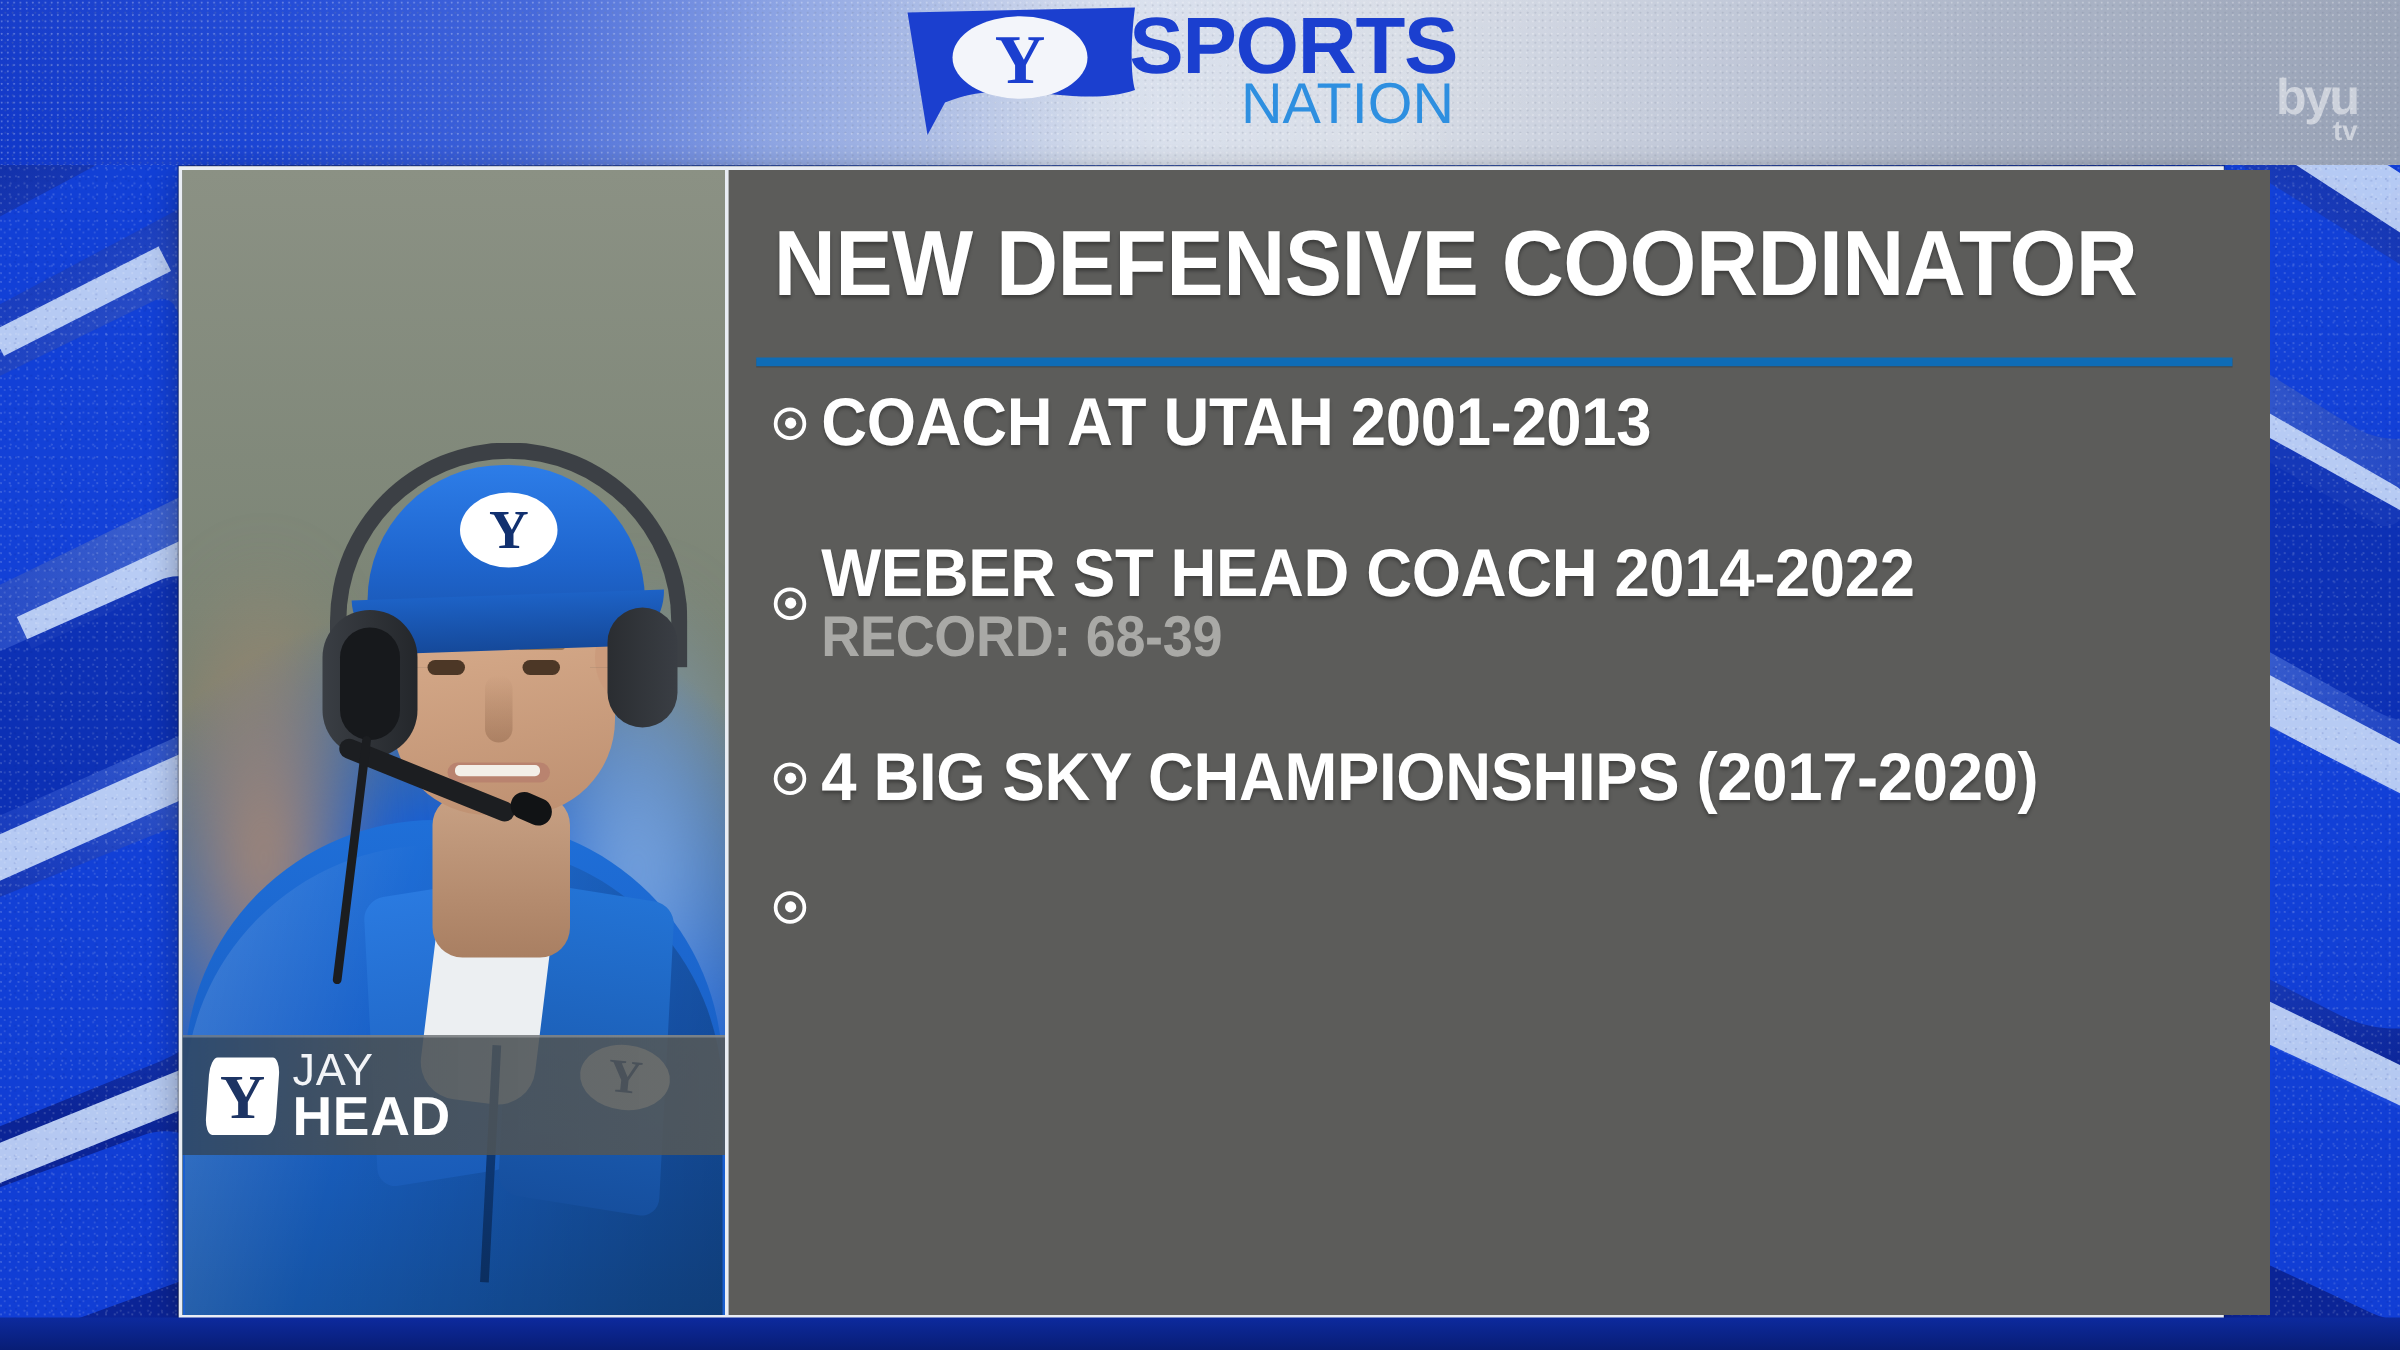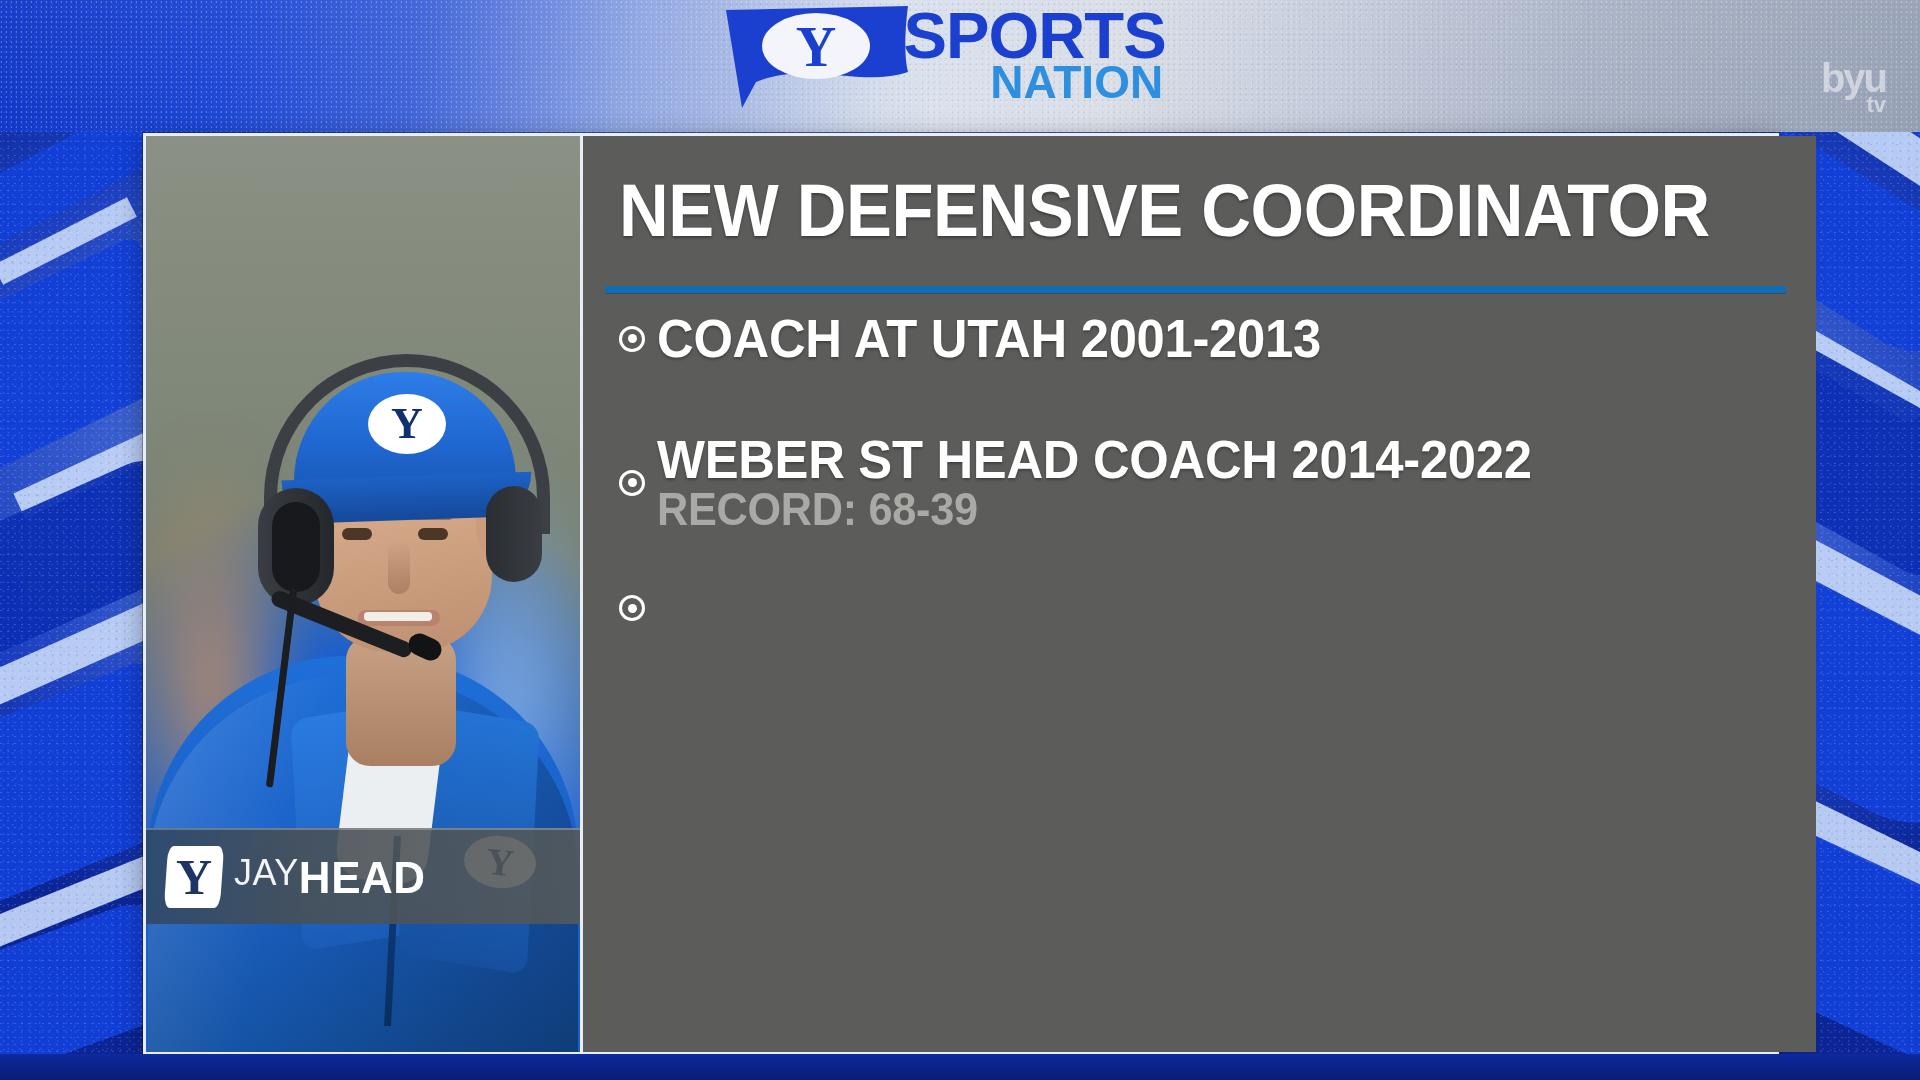--- a/index.html
+++ b/index.html
@@ -65,21 +65,21 @@
   .flag { position:relative; width:200px; height:104px; }
   .flag svg { display:block; }
   .logo-type { margin-left:-6px; display:flex; flex-direction:column; line-height:.80; }
   .logo-sports {
     font-family:"Liberation Sans", sans-serif;
     font-weight:bold; font-size:64px; letter-spacing:-1px;
     color:#1b3fcf; transform:scaleX(1.02);
   }
   .logo-nation {
     font-family:"Liberation Sans", sans-serif;
-    font-weight:bold; font-size:46px; letter-spacing:0px;
+    font-weight:normal; font-size:46px; letter-spacing:0px;
     color:#2e8fe0; text-align:right; margin-top:2px;
   }
 
   
   .watermark {
     position:absolute; right:34px; top:58px;
     font-family:"Liberation Sans", sans-serif;
     color:rgba(255,255,255,.50);
     letter-spacing:-2px; line-height:1;
     text-align:right;
@@ -227,21 +227,21 @@
   .np-logo .ybox {
     width:56px; height:62px; background:#ffffff;
     border-radius:6px / 14px;
     display:flex; align-items:center; justify-content:center;
     transform:skewX(-4deg);
   }
   .np-logo .ybox span {
     font-family:"Liberation Serif", serif; font-weight:bold;
     font-size:50px; color:#1d3464; line-height:1; transform:skewX(4deg);
   }
-  .np-text { display:flex; flex-direction:row; line-height:.92; }
+  .np-text { display:flex; flex-direction:column; line-height:.92; }
   .np-first { font-size:36px; font-weight:normal; color:#f2f4f7; letter-spacing:.5px; }
   .np-last  { font-size:44px; font-weight:bold;  color:#ffffff; letter-spacing:.5px; margin-top:2px; }
 
   
   .content-col { flex:1; position:relative; background:#5c5c5a; padding:0 24px 0 22px; }
 
   .card-title {
     color:#ffffff; font-weight:bold;
     font-size:74px; line-height:1;
     letter-spacing:-0.5px;
@@ -424,20 +424,28 @@
         <div class="bullet-row r2">
           <span class="bullet-mark">
               <i></i>
             </span>
           <div class="bullet-body">
             <div class="bullet-text">WEBER ST HEAD COACH 2014-2022</div>
             <div class="bullet-sub">RECORD: 68-39</div>
           </div>
         </div>
 
+        <div class="bullet-row r3">
+          <span class="bullet-mark">
+              <i></i>
+            </span>
+          <div class="bullet-body">
+            <div class="bullet-text">4 BIG SKY CHAMPIONSHIPS (2017-2020)</div>
+          </div>
+        </div>
 
         <div class="bullet-row r4">
           <span class="bullet-mark">
               <i></i>
             </span>
         </div>
 
 
       </div>
     </div>

